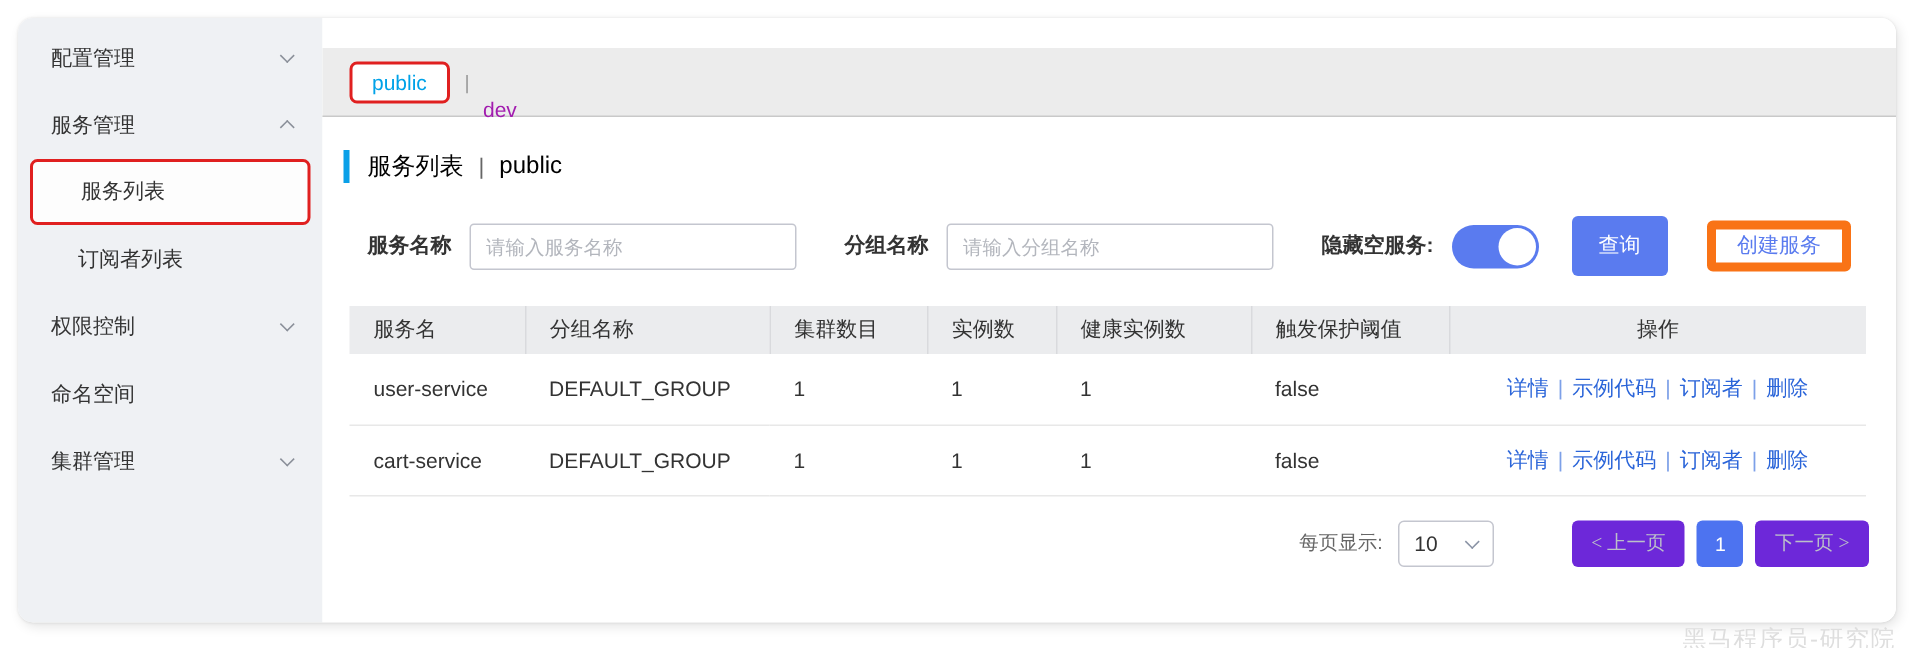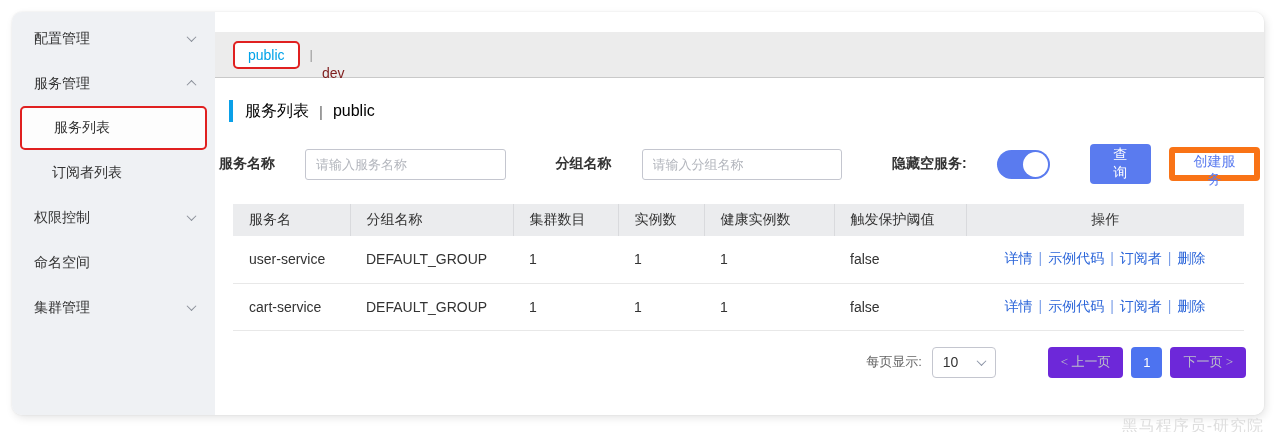--- a/index.html
+++ b/index.html
@@ -20,27 +20,27 @@
   .selected-wrap { margin:0 8px; border:2px solid #e02020; border-radius:5px; background:#fdfdfd; }
   .selected-wrap .menu-item { height:40px; padding-left:32px; }
   .chev { display:inline-block; width:7px; height:7px; border-right:1.5px solid #8a8f99; border-bottom:1.5px solid #8a8f99; }
   .chev.down { transform:rotate(45deg) translate(-1px,-1px); }
   .chev.up { transform:rotate(-135deg) translate(-1px,-1px); }
   
   .main { flex:1; background:#fff; position:relative; display:flex; flex-direction:column; }
   .ns-bar { margin-top:20px; height:46px; background:#ececec; border-bottom:1px solid #c9c9c9; display:flex; align-items:center; padding-left:18px; }
   .ns-chip { background:#fff; border:2px solid #e02020; border-radius:5px; padding:4px 13px; color:#00a2e8; font-size:14px; cursor:pointer; }
   .ns-sep { color:#999; margin:0 9px 0 10px; font-size:13px; }
-  .ns-other { color:#7f1d1d; font-size:14px; cursor:pointer;margin-top:36px; }
+  .ns-other { color:#a21caf; font-size:14px; cursor:pointer;margin-top:36px; }
   .page-title-row { margin:22px 0 0 14px; display:flex; align-items:center; }
   .accent-bar { width:4px; height:22px; background:#0aa0e8; margin-right:12px; }
   .page-title { font-size:16px; color:#000; }
   .pt-sep { color:#666; margin:0 10px; font-size:15px; }
   
-  .filter-row { margin-top:22px; padding:0 4px; display:flex; align-items:center;gap:18px; }
+  .filter-row { margin-top:22px; padding:0 30px; display:flex; align-items:center; }
   .f-label { font-size:14px; font-weight:bold; color:#333; margin-right:12px; white-space:nowrap; }
   .f-input { width:218px; height:31px; border:1px solid #c4c6cf; border-radius:3px; padding:0 10px; font-size:13px; color:#333; outline:none; font-family:inherit; }
   .f-input::placeholder { color:#b3b6bd; }
   .gap-lg { margin-left:32px; }
   .toggle { width:58px; height:29px; background:#5a7bef; border-radius:15px; position:relative; cursor:pointer; margin-right:22px; }
   .toggle .knob { position:absolute; right:2px; top:2px; width:25px; height:25px; background:#fff; border-radius:50%; }
   .btn-primary { height:40px; padding:0 18px; background:#5a7bef; color:#fff; border:none; border-radius:4px; font-size:14px; cursor:pointer; font-family:inherit; }
   .btn-outline { height:34px; padding:0 14px; background:#fff; color:#5a7bef; border:6px solid #f97316; border-radius:4px; font-size:14px; cursor:pointer; margin-left:auto; font-family:inherit; }
   
   .svc-table { margin:20px 18px 0 18px; border-collapse:collapse; width:1011px; table-layout:fixed; }

